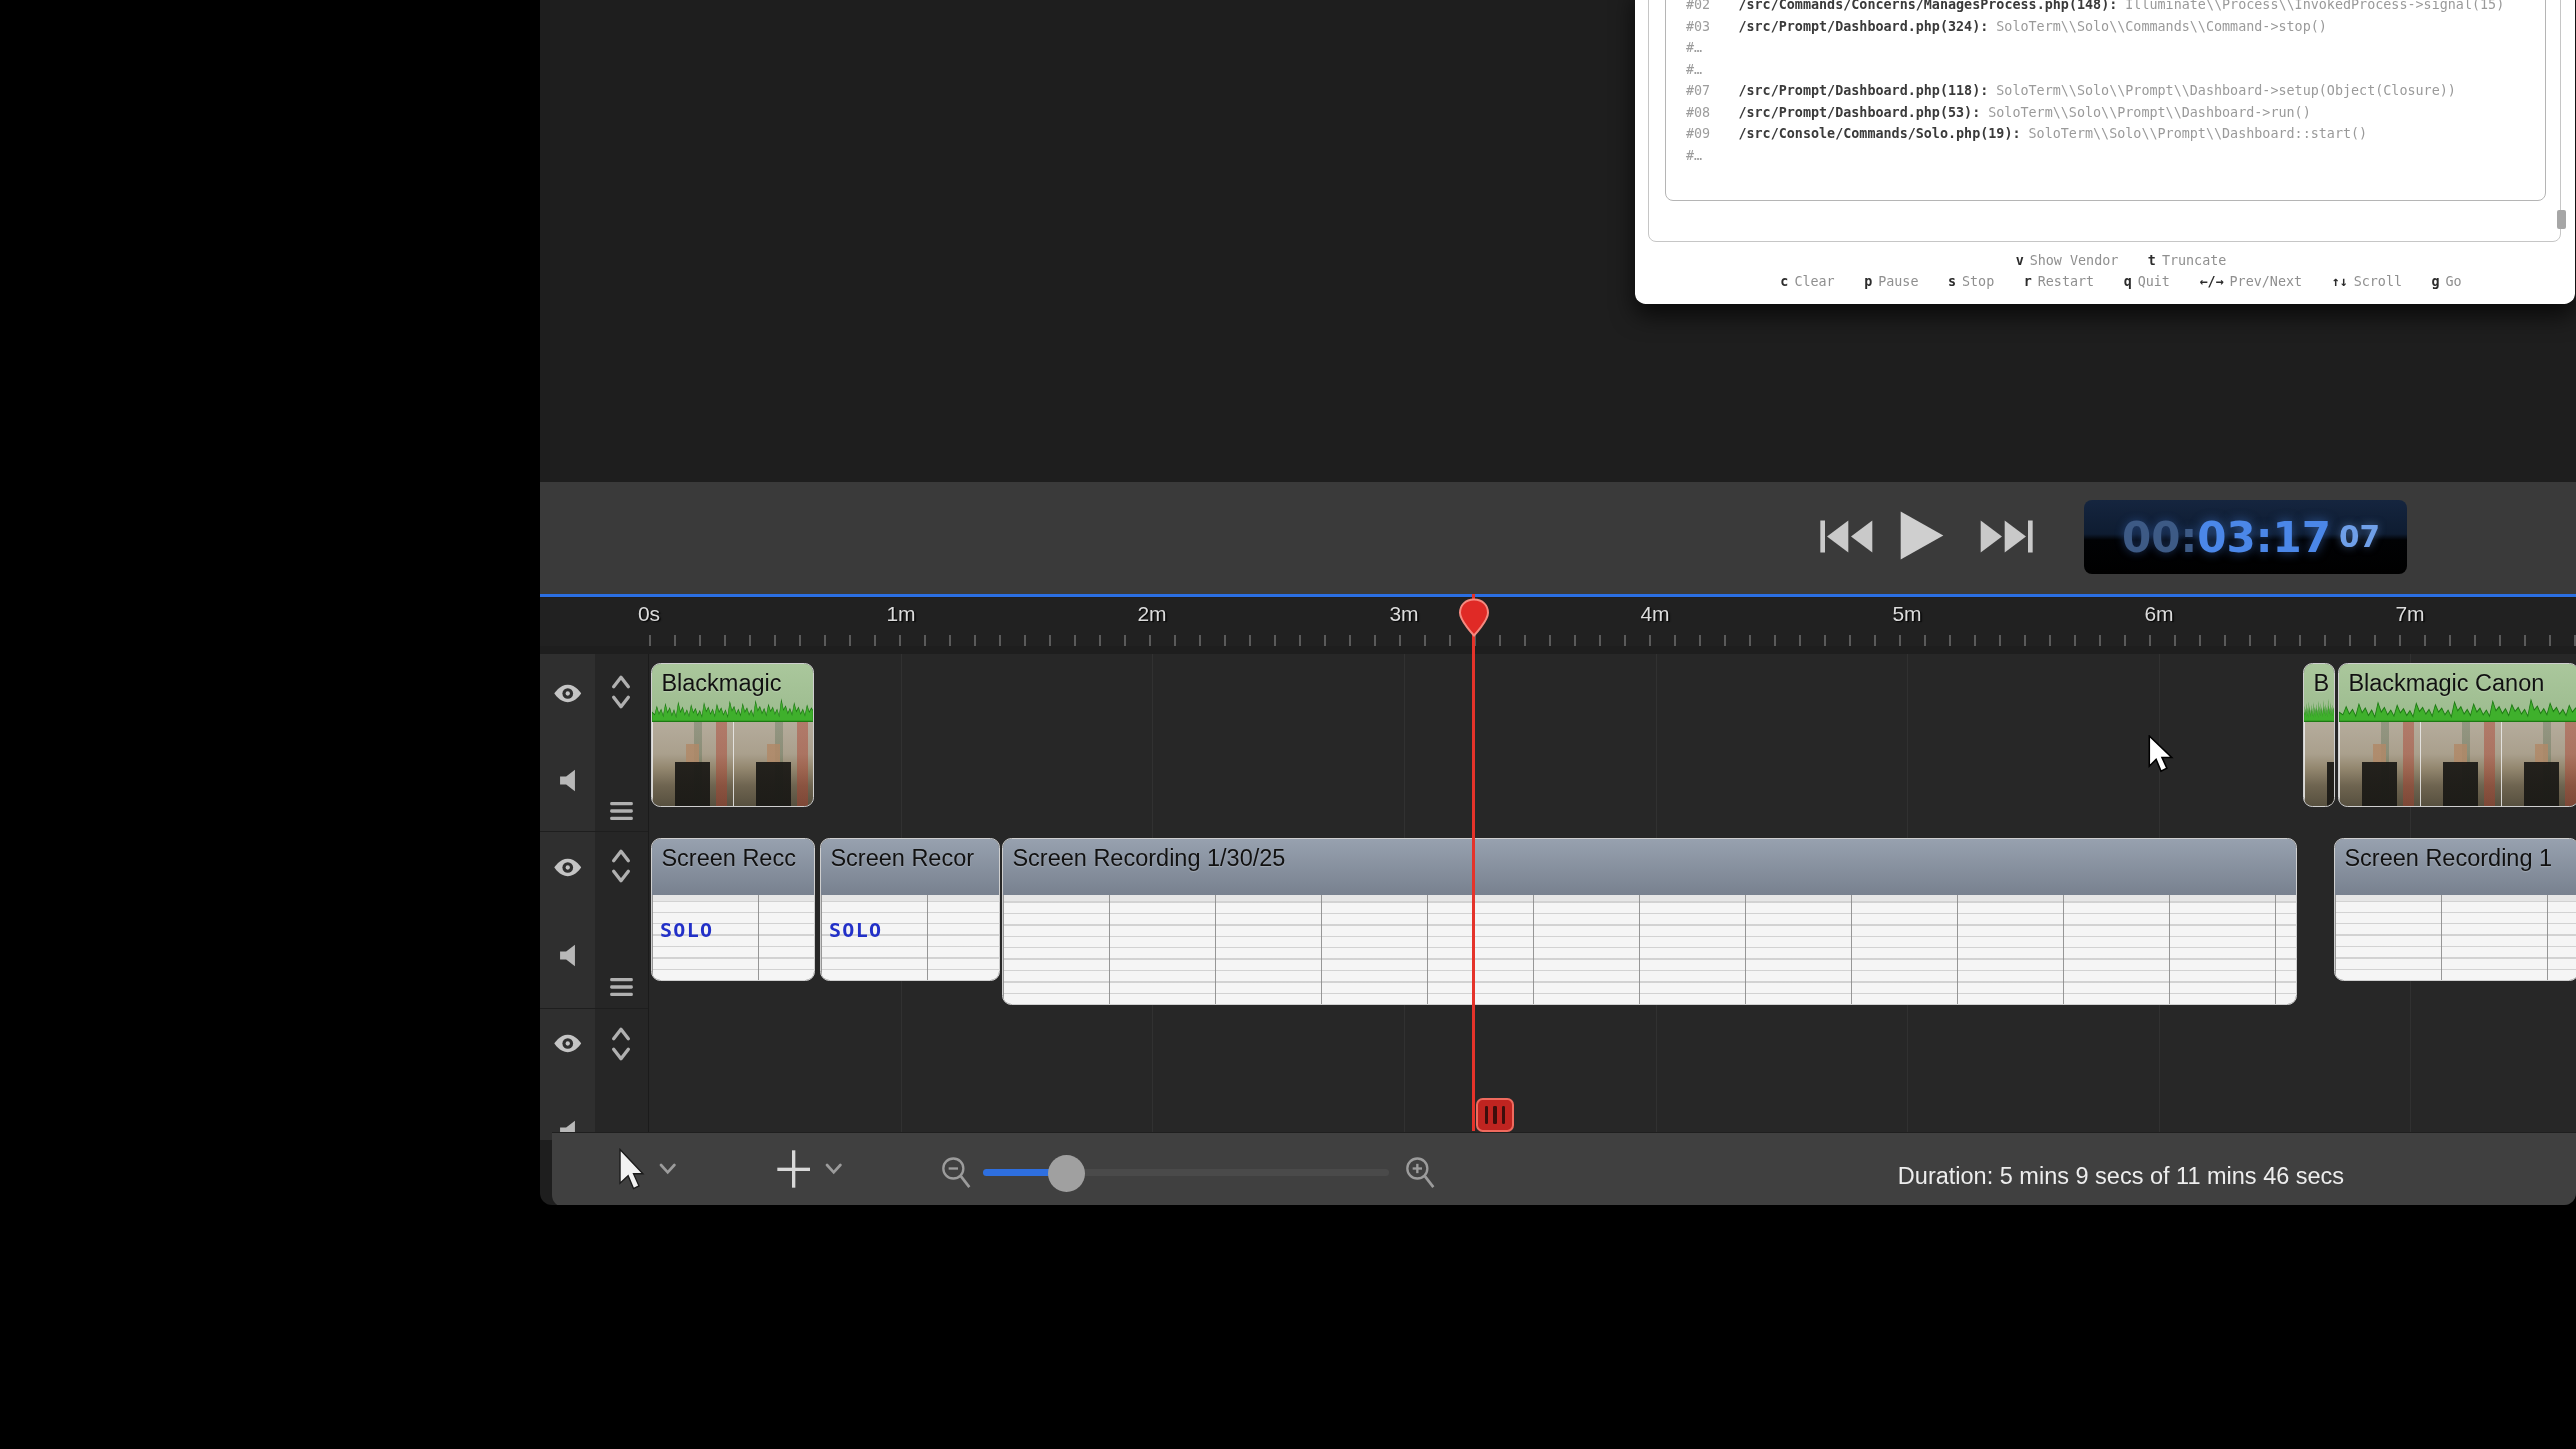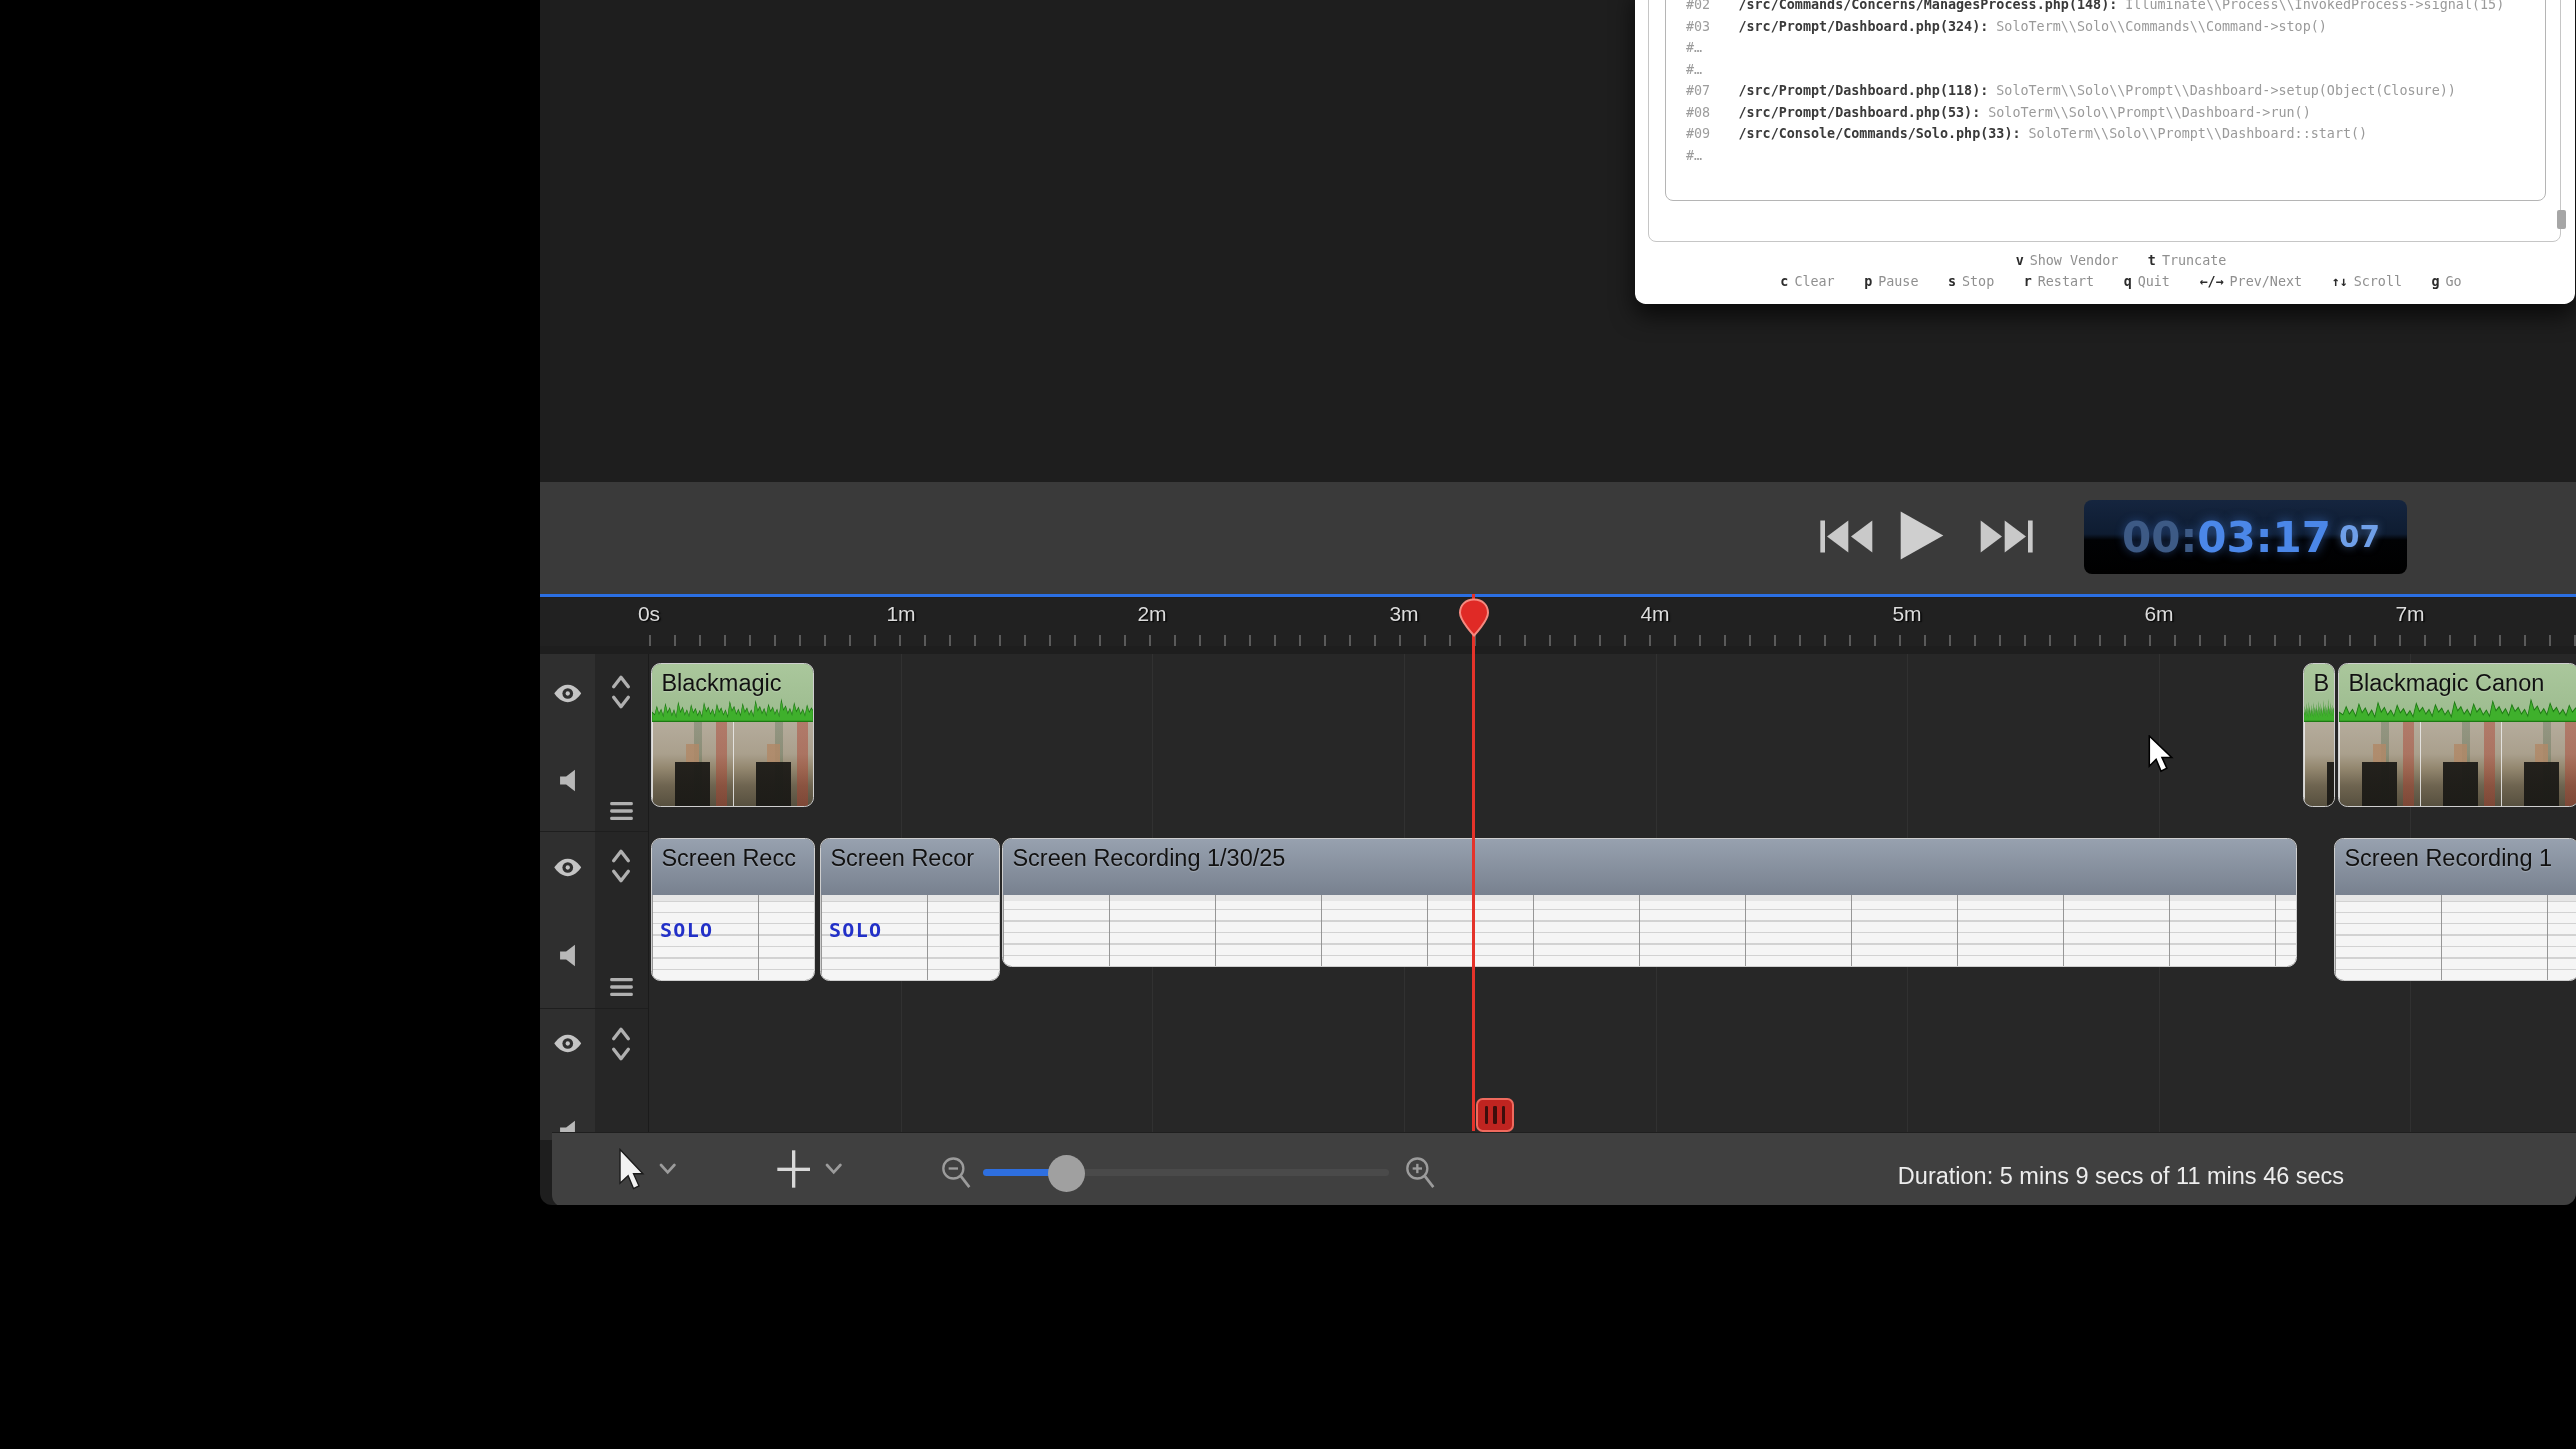--- a/index.html
+++ b/index.html
@@ -146,21 +146,21 @@
       <div class="terminal">
         <div class="term-outer"></div>
         <div class="term-inner"></div>
         <div class="stack">
           <div class="sline"><span class="ln">#02</span><span class="lp">/src/Commands/Concerns/ManagesProcess.php(148):</span><span class="lc">Illuminate\\Process\\InvokedProcess-&gt;signal(15)</span></div>
           <div class="sline"><span class="ln">#03</span><span class="lp">/src/Prompt/Dashboard.php(324):</span><span class="lc">SoloTerm\\Solo\\Commands\\Command-&gt;stop()</span></div>
           <div class="sline"><span class="ln">#…</span><span class="lp"></span><span class="lc"></span></div>
           <div class="sline"><span class="ln">#…</span><span class="lp"></span><span class="lc"></span></div>
           <div class="sline"><span class="ln">#07</span><span class="lp">/src/Prompt/Dashboard.php(118):</span><span class="lc">SoloTerm\\Solo\\Prompt\\Dashboard-&gt;setup(Object(Closure))</span></div>
           <div class="sline"><span class="ln">#08</span><span class="lp">/src/Prompt/Dashboard.php(53):</span><span class="lc">SoloTerm\\Solo\\Prompt\\Dashboard-&gt;run()</span></div>
-          <div class="sline"><span class="ln">#09</span><span class="lp">/src/Console/Commands/Solo.php(33):</span><span class="lc">SoloTerm\\Solo\\Prompt\\Dashboard::start()</span></div>
+          <div class="sline"><span class="ln">#09</span><span class="lp">/src/Console/Commands/Solo.php(19):</span><span class="lc">SoloTerm\\Solo\\Prompt\\Dashboard::start()</span></div>
           <div class="sline"><span class="ln">#…</span><span class="lp"></span><span class="lc"></span></div>
         </div>
         <div class="term-thumb"></div>
         <div class="srow srow1">
           <span class="sc"><span class="k">v</span><span class="v">Show Vendor</span></span>
           <span class="sc"><span class="k">t</span><span class="v">Truncate</span></span>
         </div>
         <div class="srow srow2">
           <span class="sc"><span class="k">c</span><span class="v">Clear</span></span>
           <span class="sc"><span class="k">p</span><span class="v">Pause</span></span>
@@ -313,21 +313,21 @@
       <div class="clip t2" style="left:280px;top:184px;width:180px;height:143px">
         <div class="clip-header">
             <span class="clip-label">Screen Recor</span>
           </div>
         <div class="clip-body">
             <div class="thumbs-screen">
               <span class="solo-text">SOLO</span>
             </div>
           </div>
       </div>
-      <div class="clip t2" style="left:462px;top:184px;width:1295px;height:129px">
+      <div class="clip t2" style="left:462px;top:184px;width:1295px;height:167px">
         <div class="clip-header">
             <span class="clip-label">Screen Recording 1/30/25</span>
           </div>
         <div class="clip-body">
             <div class="thumbs-screen"></div>
           </div>
       </div>
       <div class="clip t2" style="left:1794px;top:184px;width:245px;height:143px">
         <div class="clip-header">
             <span class="clip-label">Screen Recording 1</span>

